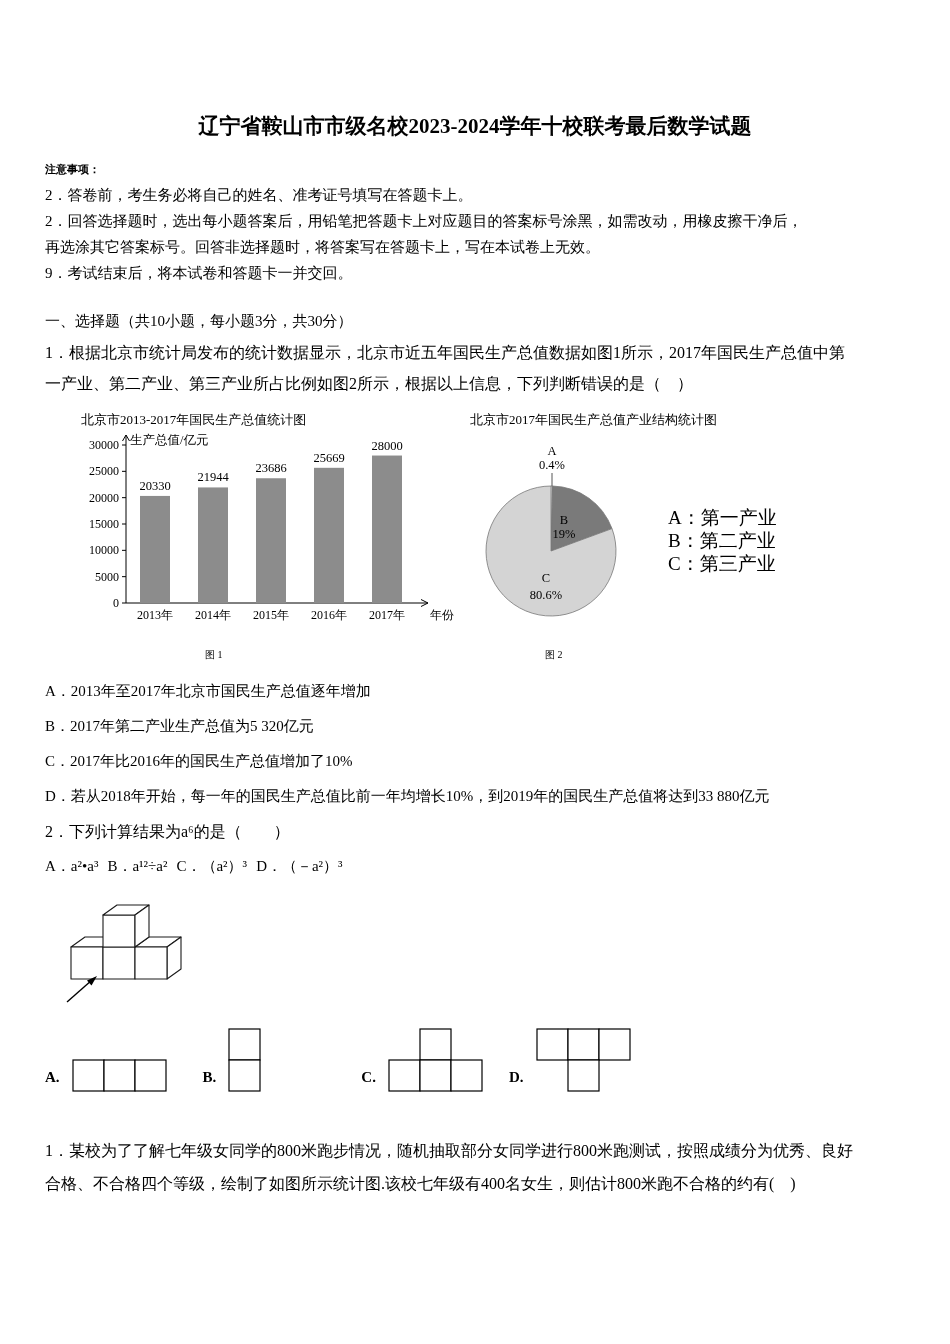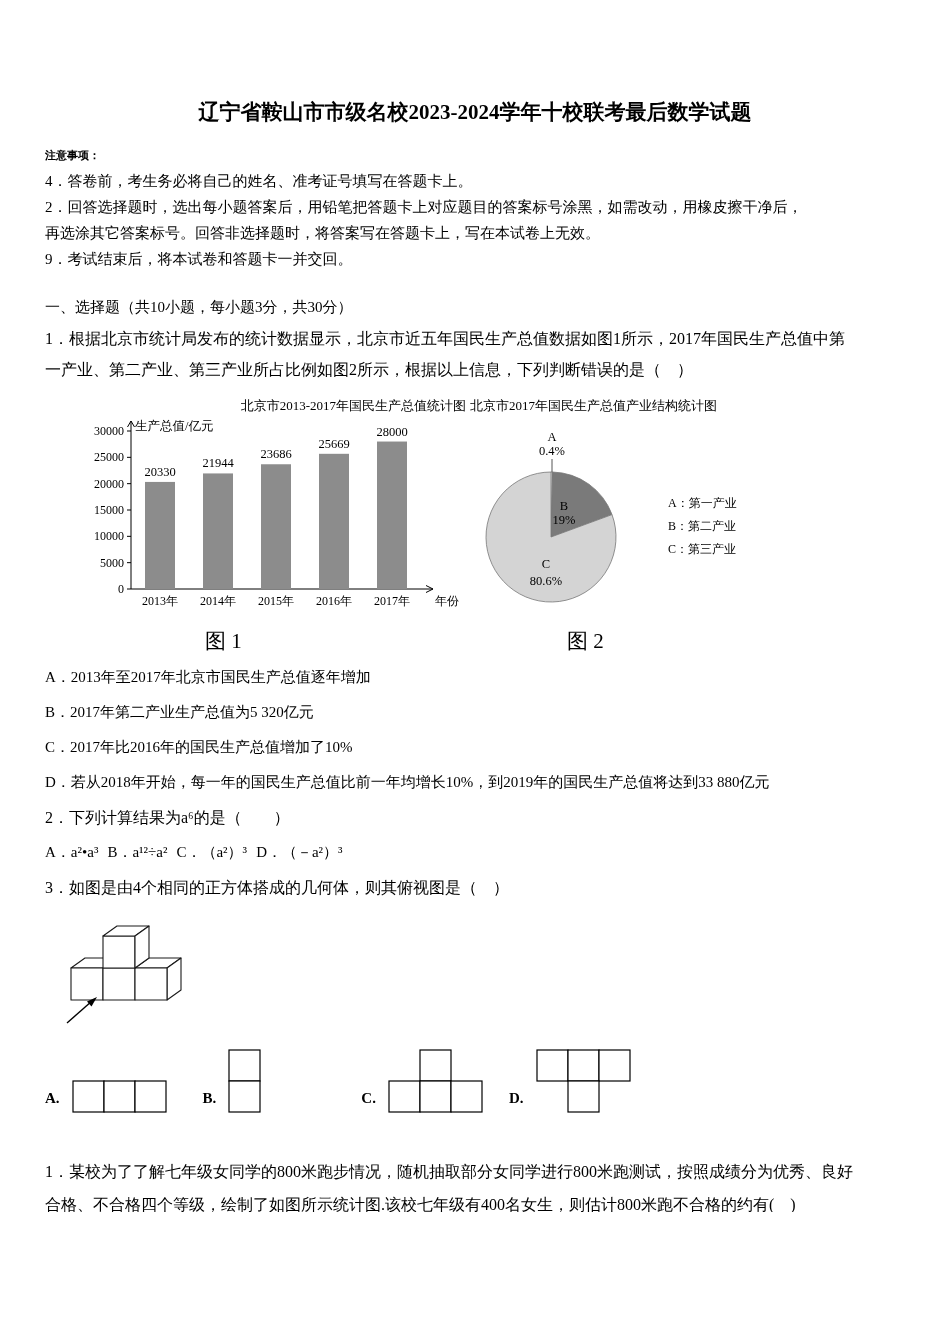--- a/index.html
+++ b/index.html
@@ -1,36 +1,37 @@
 <!DOCTYPE html>
 <html><head>
 <meta charset="utf-8">
 <style>
   * { margin:0; padding:0; box-sizing:border-box; }
   html,body { background:#ffffff; }
   .page {
     width:950px; height:1212px; background:#ffffff; color:#000;
     padding:98px 45px 0 45px; position:relative; overflow:hidden;
     font-family:"Liberation Serif","DejaVu Serif",serif;
+    margin-top:14px;
   }
   .title { font-size:21px; font-weight:bold; text-align:center; line-height:28px; margin-bottom:16px; }
   .notice-heading { font-size:11px; font-weight:bold; line-height:26px; }
   .notice-line { font-size:15px; line-height:26px; white-space:nowrap; }
   .section-heading { font-size:15px; line-height:31px; margin-top:20px; white-space:nowrap; }
   .qline { font-size:16px; line-height:31px; white-space:nowrap; }
   .opt-line { font-size:15px; line-height:35px; white-space:nowrap; }
   .q2-options { display:flex; gap:9px; font-size:15px; line-height:35px; }
   .charts-row { display:flex; margin-top:12px; padding-left:26px; }
   .chart-title { font-size:13px; line-height:18px; margin:0 0 2px 10px; white-space:nowrap; }
   .pie-title { margin-left:4px; }
-  .bar-block { width:395px;text-align:right; }
+  .bar-block { width:395px; }
   .pie-block { margin-left:0; }
   .pie-row { display:flex; }
-  .legend { margin-top:75px; margin-left:2px; font-size:12px; line-height:23px; white-space:nowrap; }
-  .fig-row { font-size:21px; line-height:22px; margin-top:4px; }
+  .legend { margin-top:75px; margin-left:2px; font-size:19px; line-height:23px; white-space:nowrap; }
+  .fig-row { font-size:10px; line-height:22px; margin-top:4px; }
   .fig1 { margin-left:160px; }
   .fig2 { margin-left:320px; }
   .options1 { margin-top:8px; }
   .cube { margin:8px 0 0 18px; display:block; }
   .q3-options { display:flex; align-items:flex-end; margin-top:18px; }
   .q3-opt { display:flex; align-items:flex-end; }
   .q3-label { font-size:15px; font-weight:bold; padding-bottom:6px; margin-right:12px; }
   .q3-opt.m-b { margin-left:36px; }
   .q3-opt.m-c { margin-left:100px; }
   .q3-opt.m-d { margin-left:26px; }
@@ -39,21 +40,21 @@
 </style>
 </head>
 <body>
 
 <div class="page">
 
   <h1 class="title">辽宁省鞍山市市级名校2023-2024学年十校联考最后数学试题</h1>
 
   <div>
     <div class="notice-heading">注意事项：</div>
-    <div class="notice-line">4．答卷前，考生务必将自己的姓名、准考证号填写在答题卡上。</div>
+    <div class="notice-line">2．答卷前，考生务必将自己的姓名、准考证号填写在答题卡上。</div>
     <div class="notice-line">2．回答选择题时，选出每小题答案后，用铅笔把答题卡上对应题目的答案标号涂黑，如需改动，用橡皮擦干净后，</div>
     <div class="notice-line">再选涂其它答案标号。回答非选择题时，将答案写在答题卡上，写在本试卷上无效。</div>
     <div class="notice-line">9．考试结束后，将本试卷和答题卡一并交回。</div>
   </div>
 
   <div class="section-heading">一、选择题（共10小题，每小题3分，共30分）</div>
 
   <div class="qline">1．根据北京市统计局发布的统计数据显示，北京市近五年国民生产总值数据如图1所示，2017年国民生产总值中第</div>
   <div class="qline">一产业、第二产业、第三产业所占比例如图2所示，根据以上信息，下列判断错误的是（　）</div>
 
@@ -135,21 +136,20 @@
   </div>
 
   <div class="qline" style="line-height:35px">2．下列计算结果为a⁶的是（　　）</div>
   <div class="q2-options">
     <span>A．a²•a³</span>
     <span>B．a¹²÷a²</span>
     <span>C．（a²）³</span>
     <span>D．（－a²）³</span>
   </div>
 
-  <div class="qline" style="line-height:35px">3．如图是由4个相同的正方体搭成的几何体，则其俯视图是（　）</div>
 
   <svg class="cube" width="160" height="118" viewBox="0 0 160 118">
     <g fill="#ffffff" stroke="#1a1a1a" stroke-width="1.1" stroke-linejoin="round">
       <path d="M8 55 L40 55 L54 45 L22 45 Z"></path>
       <path d="M72 55 L104 55 L118 45 L86 45 Z"></path>
       <path d="M104 55 L118 45 L118 77 L104 87 Z"></path>
       <rect x="8" y="55" width="32" height="32"></rect>
       <rect x="40" y="55" width="32" height="32"></rect>
       <rect x="72" y="55" width="32" height="32"></rect>
       <rect x="40" y="23" width="32" height="32"></rect>

